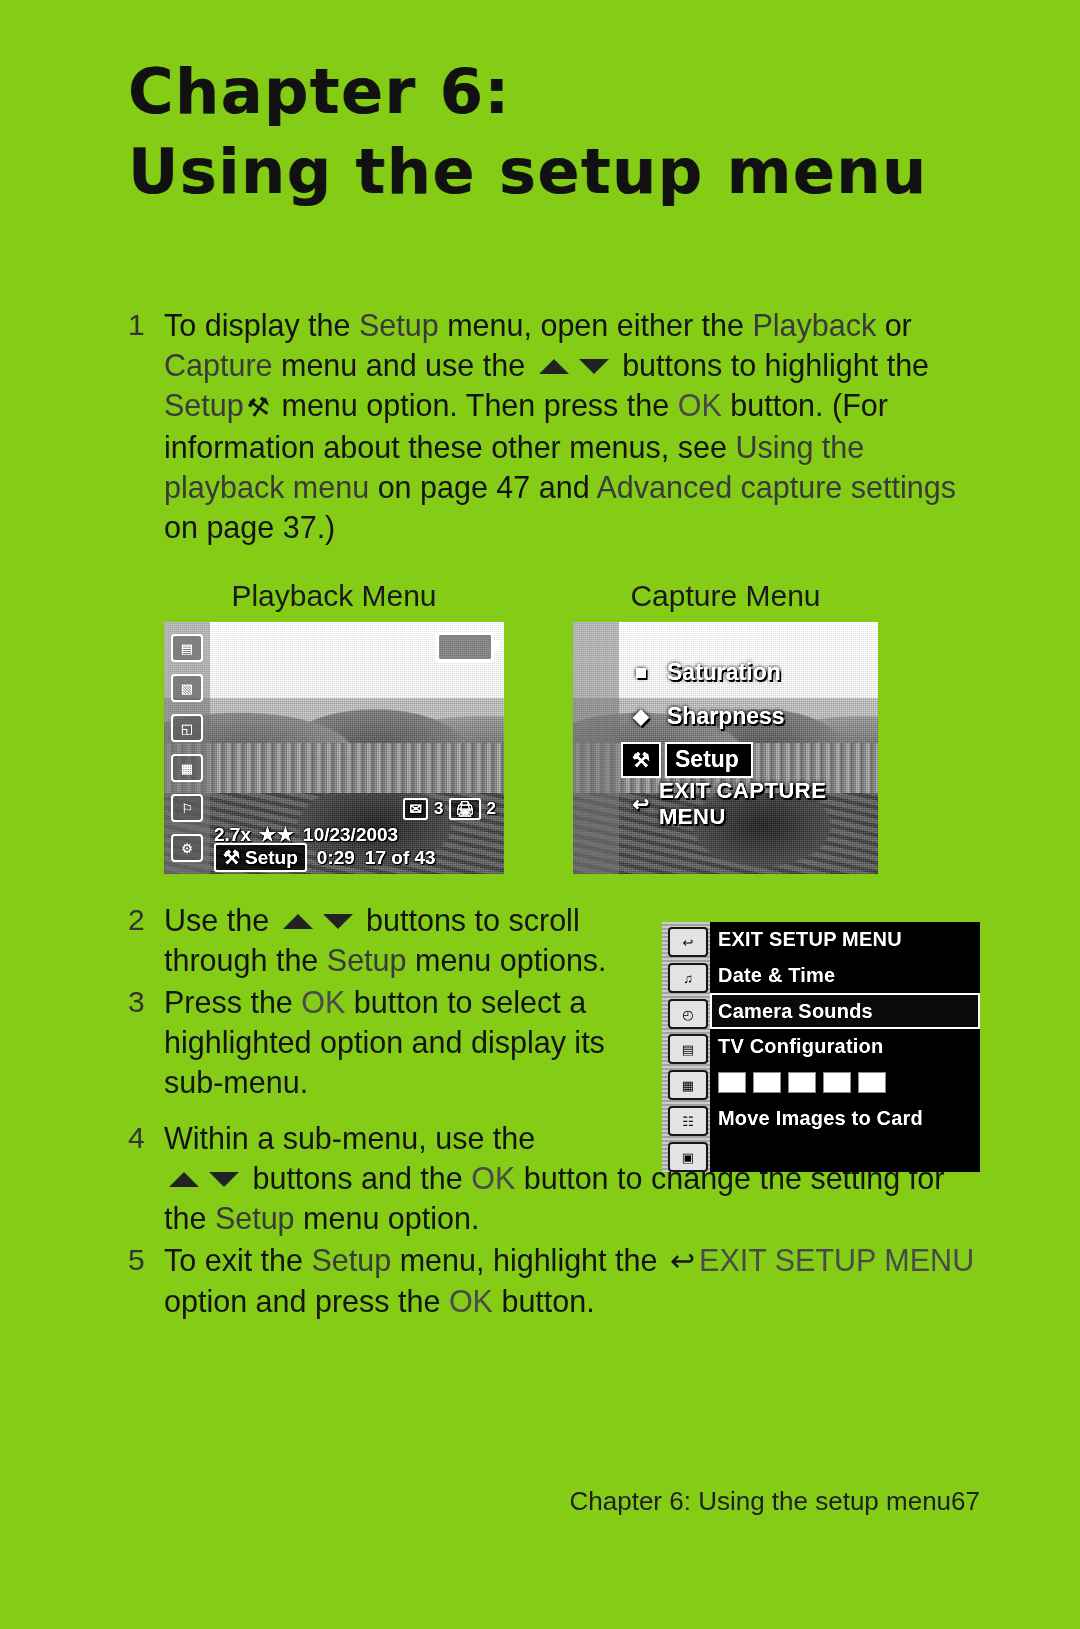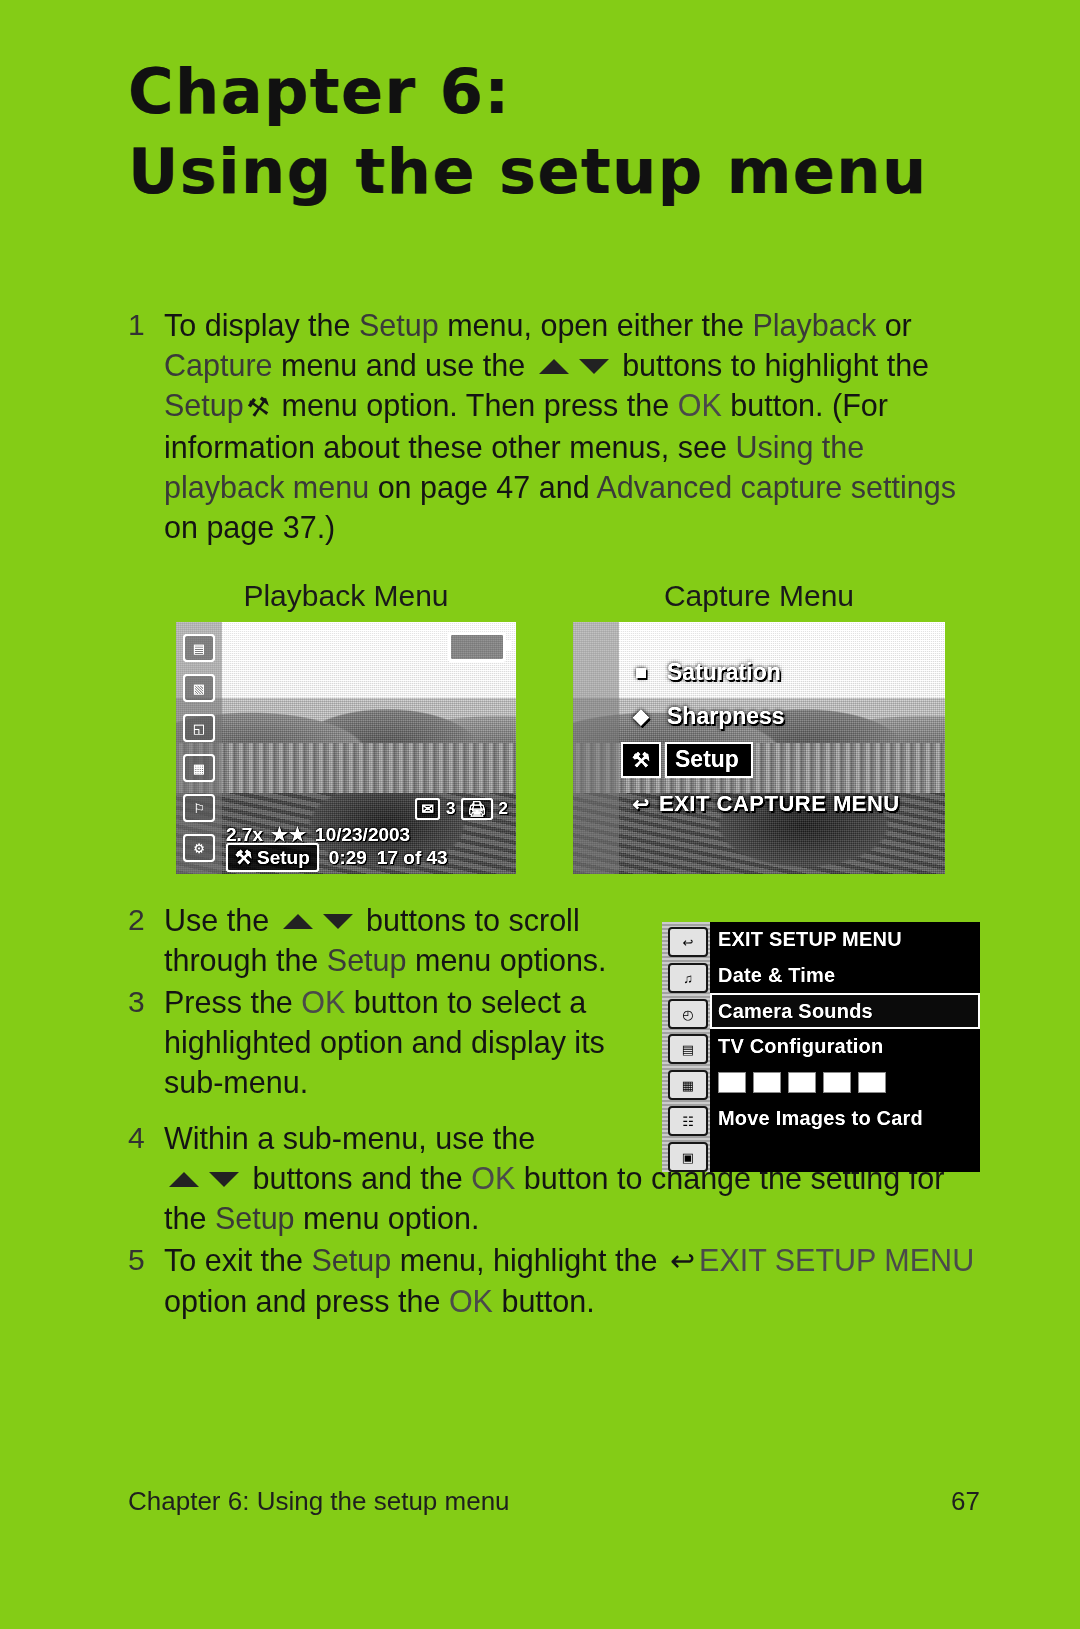--- a/index.html
+++ b/index.html
@@ -104,22 +104,22 @@
     position: absolute;
     left: 128px;
     top: 578px;
     width: 860px;
     height: 320px;
   }
   .fig {
     position: absolute;
     top: 0;
   }
-  .fig.left  { left: 48px;  width: 340px; }
-  .fig.right { left: 445px; width: 372px; }
+  .fig.left  { left: 36px;  width: 340px; }
+  .fig.right { left: 445px; width: 305px; }
 
   .fig-caption {
     text-align: center;
     font-size: 30px;
     line-height: 36px;
     color: #1a1a1a;
     margin-bottom: 8px;
   }
 
   .lcd {
@@ -288,21 +288,21 @@
   .lang-chip {
     width: 26px; height: 19px; background: #e6e6e6;
     border: 1px solid #888;
   }
 
   
   .footer {
     position: absolute;
     left: 128px; right: 100px;
     top: 1486px;
-    display: flex; justify-content: space-between; align-items: baseline;
+    display: flex; justify-content: flex-end; align-items: baseline;
     font-size: 26px; color: #1f1f1f;
   }
 </style>
 </head>
 <body>
 
 <div class="page">
 
   <div class="title-block">
     <div class="title-line">Chapter 6:</div>

